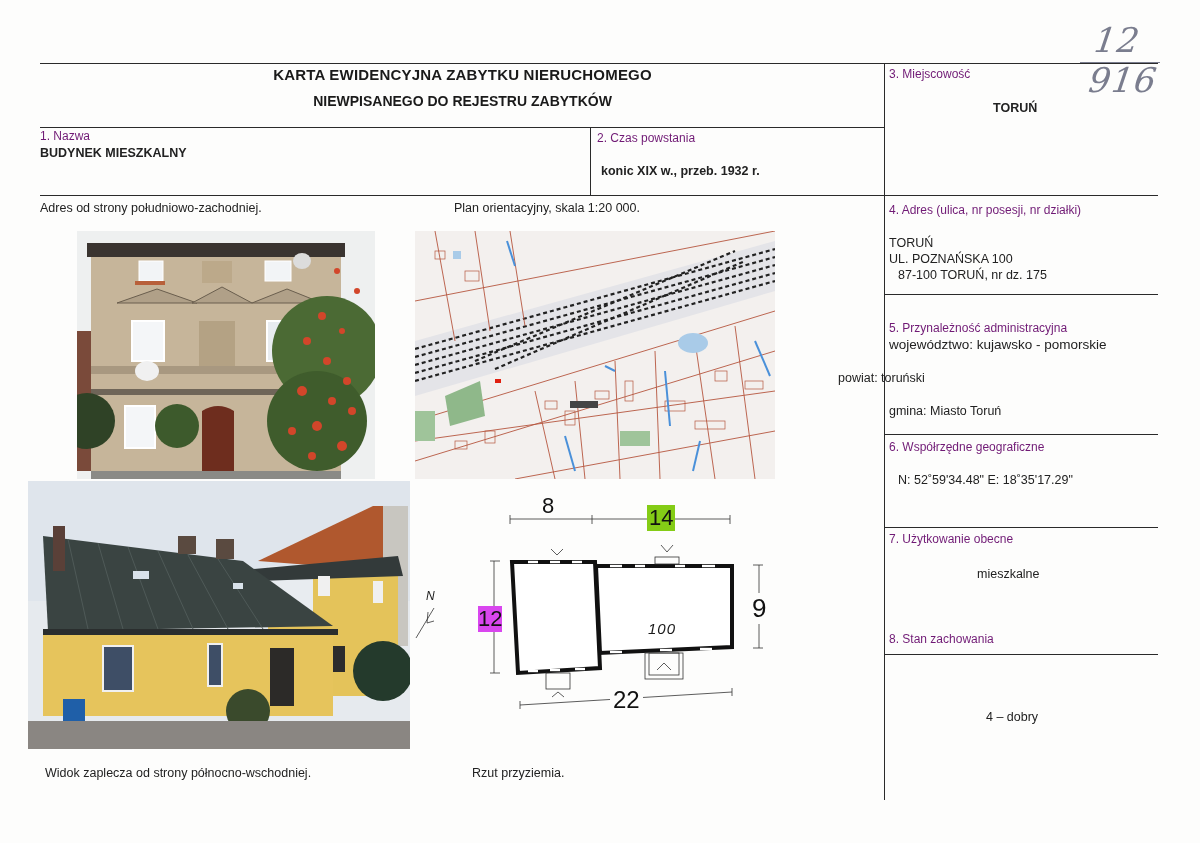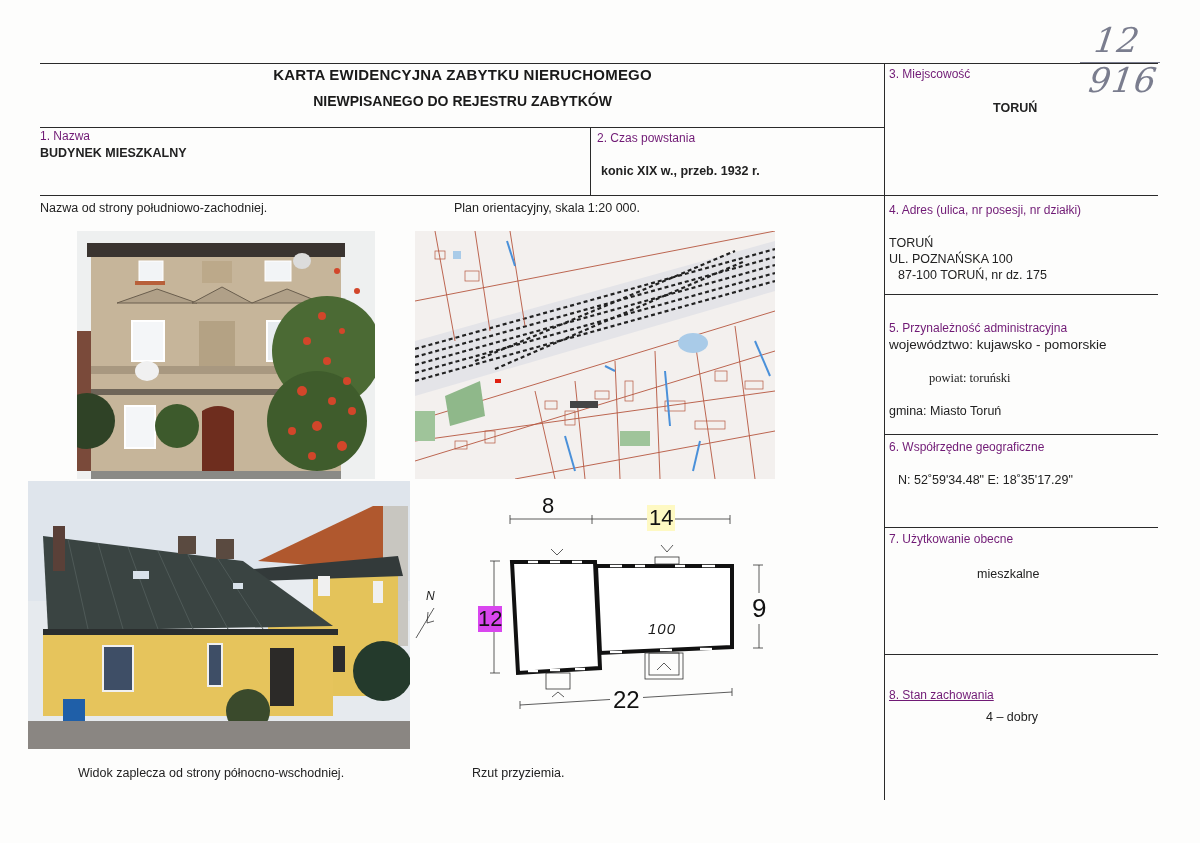--- a/index.html
+++ b/index.html
@@ -45,35 +45,35 @@
 <div class="lbl" style="left:889px;top:67px;">3. Miejscowość</div>
 <div class="val bold" style="left:993px;top:101px;">TORUŃ</div>
 
 <div class="lbl" style="left:889px;top:203px;">4. Adres (ulica, nr posesji, nr działki)</div>
 <div class="val" style="left:889px;top:236px;">TORUŃ</div>
 <div class="val" style="left:889px;top:252px;">UL. POZNAŃSKA 100</div>
 <div class="val" style="left:898px;top:268px;">87-100 TORUŃ, nr dz. 175</div>
 
 <div class="lbl" style="left:889px;top:302px;margin-top:19px;">5. Przynależność administracyjna</div>
 <div class="val" style="left:889px;top:337px;font-size:13.5px;">województwo: kujawsko - pomorskie</div>
-<div class="val" style="left:929px;top:371px;font-family:Liberation Serif, serif;">powiat: toruński</div>
+<div class="val" style="left:838px;top:371px;">powiat: toruński</div>
 <div class="val" style="left:889px;top:404px;">gmina: Miasto Toruń</div>
 
 <div class="lbl" style="left:889px;top:440px;">6. Współrzędne geograficzne</div>
 <div class="val" style="left:898px;top:473px;">N: 52˚59'34.48"  E: 18˚35'17.29"</div>
 
 <div class="lbl" style="left:889px;top:504px;margin-top:28px;">7. Użytkowanie obecne</div>
 <div class="val" style="left:977px;top:567px;">mieszkalne</div>
 
-<div class="lbl" style="left:889px;top:688px;text-decoration:underline;">8. Stan zachowania</div>
+<div class="lbl" style="left:889px;top:632px;">8. Stan zachowania</div>
 <div class="val" style="left:986px;top:710px;">4 – dobry</div>
 
-<div class="caption" style="left:40px;top:201px;">Nazwa od strony południowo-zachodniej.</div>
+<div class="caption" style="left:40px;top:201px;">Adres od strony południowo-zachodniej.</div>
 <div class="caption" style="left:454px;top:201px;">Plan orientacyjny, skala 1:20 000.</div>
-<div class="caption" style="left:45px;top:766px;margin-left:33px;">Widok zaplecza od strony północno-wschodniej.</div>
+<div class="caption" style="left:45px;top:766px;">Widok zaplecza od strony północno-wschodniej.</div>
 <div class="caption" style="left:472px;top:766px;">Rzut przyziemia.</div>
 
 <div class="photo" style="left:77px;top:231px;width:298px;height:248px;background:#e8e8e6;">
   <svg width="298" height="248" viewBox="0 0 298 248">
     <rect x="0" y="0" width="298" height="248" fill="#eef0f0"></rect>
     <rect x="0" y="100" width="20" height="140" fill="#7a4a3a"></rect>
     <rect x="14" y="20" width="250" height="228" fill="#c6b59a"></rect>
     <rect x="10" y="12" width="258" height="14" fill="#3a3430"></rect>
 
     <rect x="62" y="30" width="24" height="20" fill="#f2f4f6" stroke="#fff"></rect>
@@ -281,19 +281,19 @@
       <polyline points="142,207 148,202 154,207"></polyline>
       <rect x="235" y="163" width="38" height="26"></rect>
       <rect x="239" y="163" width="30" height="22"></rect>
       <polyline points="247,180 254,173 261,180"></polyline>
 
       <line x1="6" y1="148" x2="24" y2="118"></line>
       <polyline points="18,122 17,133 24,131"></polyline>
     </g>
   </svg>
   <div class="plan-num" style="left:132px;top:3px;">8</div>
-  <div class="plan-num" style="left:237px;top:15px;background:#fef9c3;padding:0 2px;">14</div>
+  <div class="plan-num" style="left:237px;top:15px;background:#84cc16;padding:0 2px;">14</div>
   <div class="plan-num" style="left:68px;top:116px;background:#d946ef;">12</div>
   <div class="plan-num" style="left:342px;top:103px;background:#fdfdfc;font-size:26px;">9</div>
   <div class="plan-num" style="left:200px;top:196px;background:#fdfdfc;padding:0 3px;font-size:24px;">22</div>
   <div class="abs" style="left:238px;top:130px;font-size:15px;font-style:italic;letter-spacing:1px;">100</div>
   <div class="abs" style="left:16px;top:99px;font-size:12px;font-style:italic;">N</div>
 </div>
 
 </body></html>

